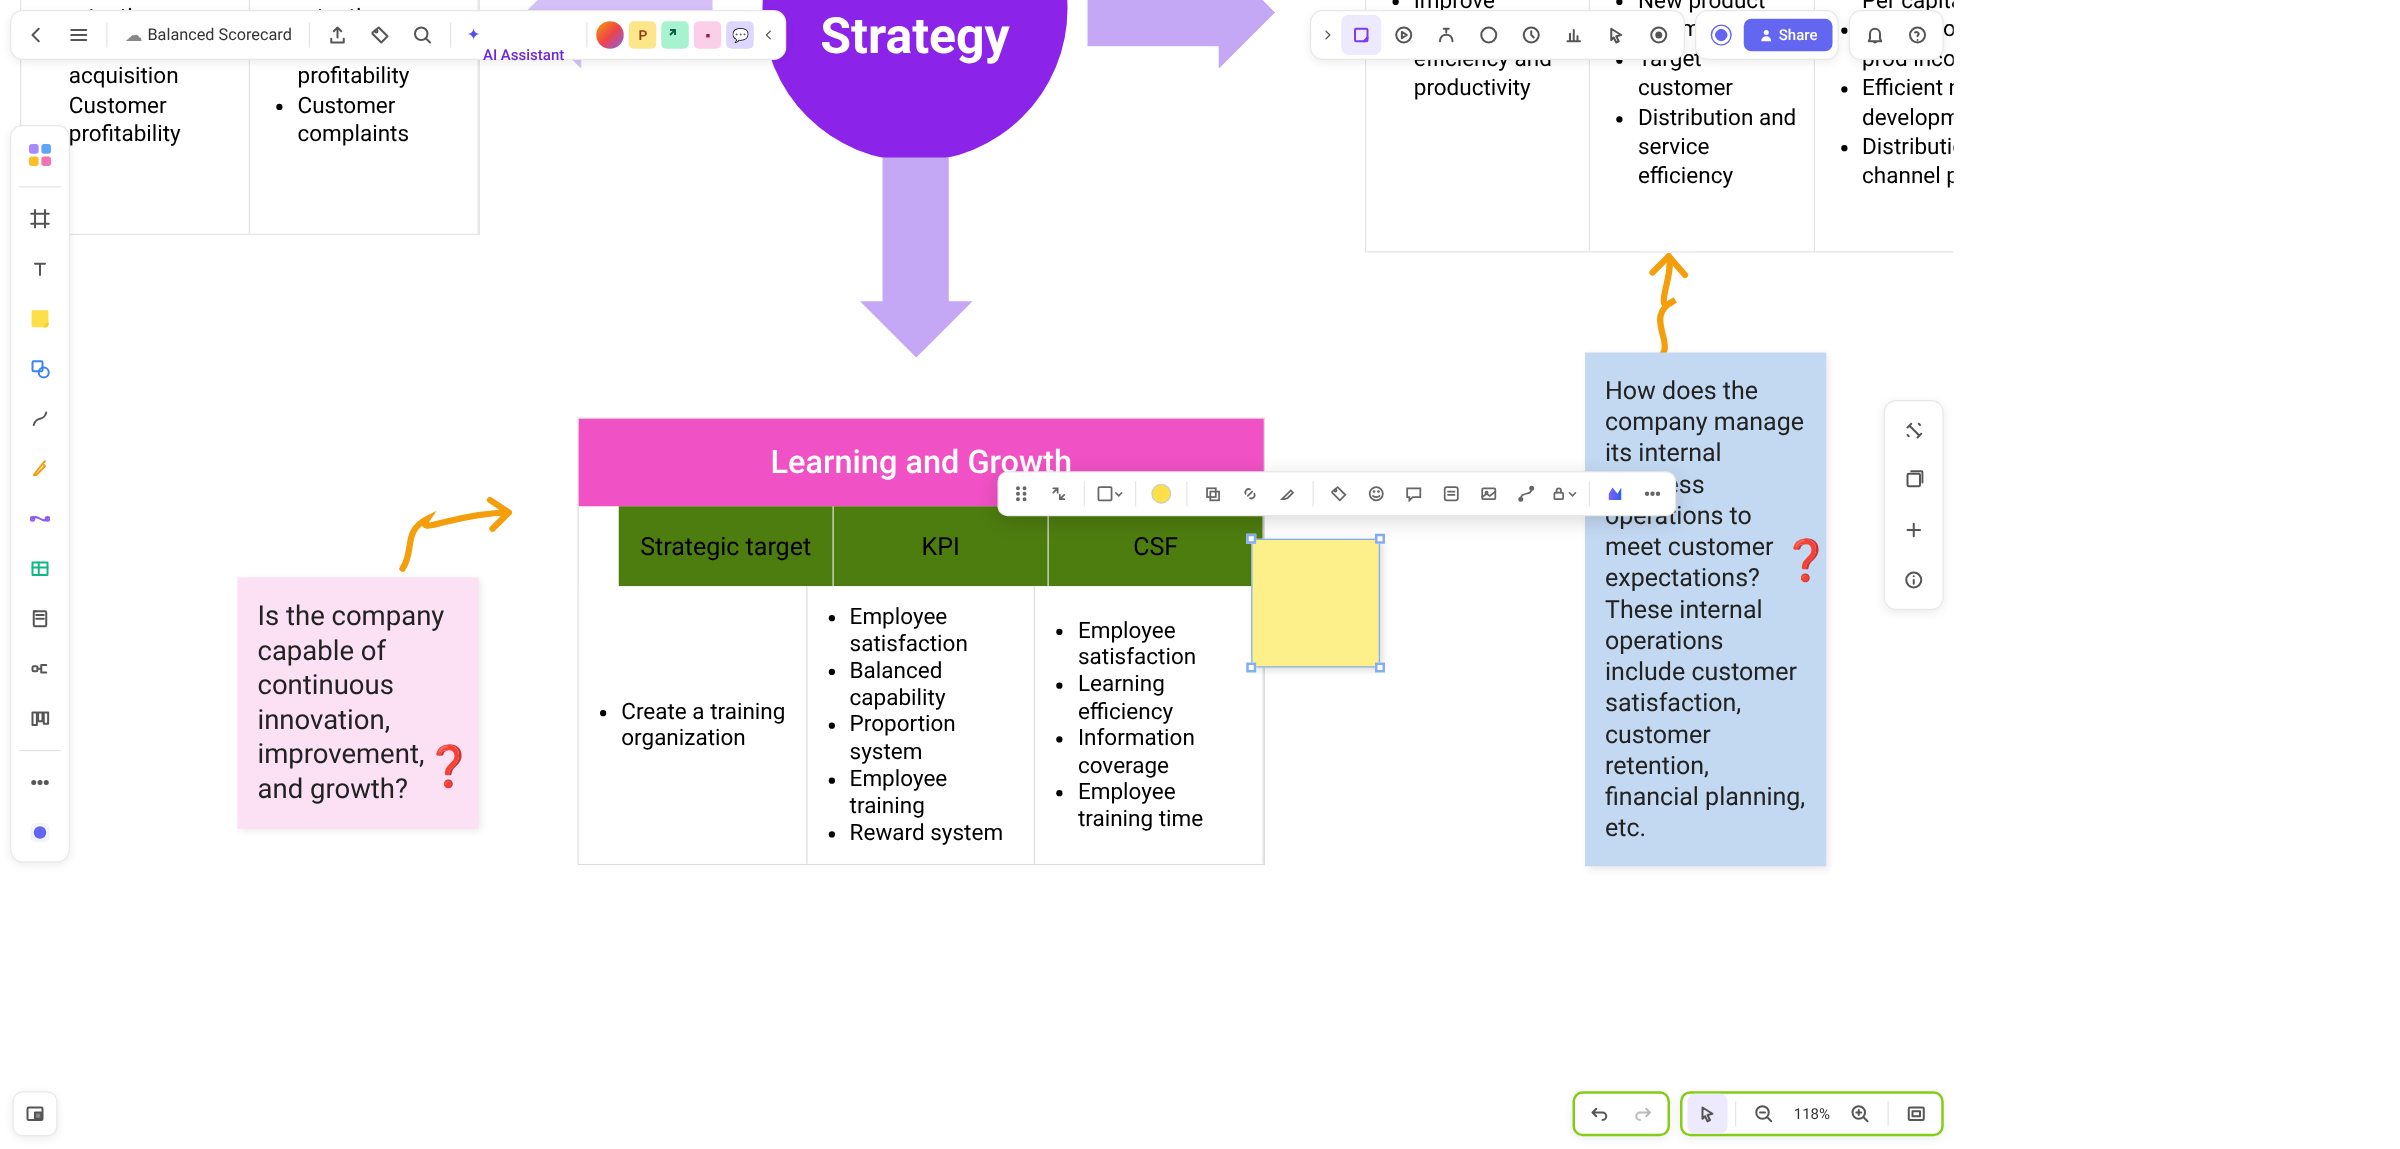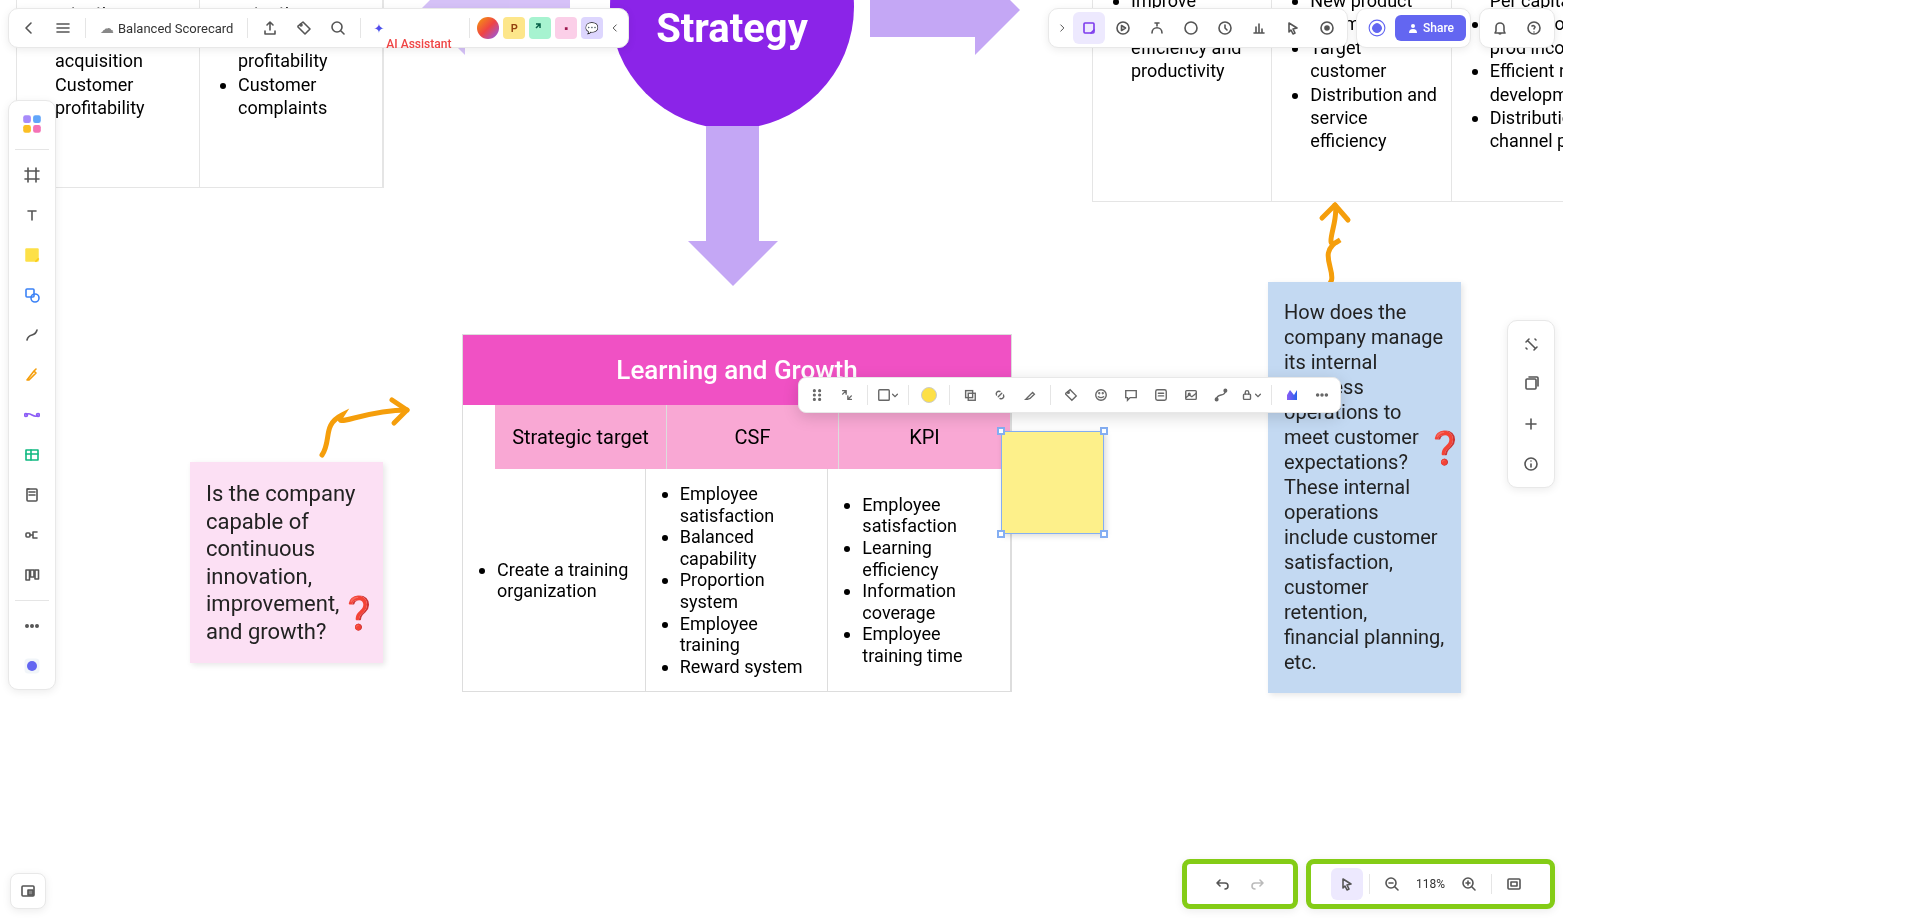--- a/index.html
+++ b/index.html
@@ -40,21 +40,21 @@
     }
     .tb-sep { width: 1px; height: 20px; background: #e5e5e5; margin: 0 4px; }
     .file-title { padding: 0 8px; font-size: 13px; color: #333; white-space: nowrap; }
     .cloud { color: #888; font-size: 14px; margin-right: 4px; }
     .ai-badge {
       background: linear-gradient(135deg, #7c3aed, #2563eb);
       -webkit-background-clip: text;
       background-clip: text;
       color: transparent;
     }
-    .ai-text { font-size: 12px; font-weight: 500; color: #ef4444; padding: 0 6px 0 2px; margin-top: 32px; }
+    .ai-text { font-size: 12px; font-weight: 500; color: #6d28d9; padding: 0 6px 0 2px; margin-top: 32px; }
     .avatar { width: 22px; height: 22px; border-radius: 4px; margin: 0 1px; display: flex; align-items: center; justify-content: center; font-size: 11px; font-weight: 600; color: #fff; }
     .av-g { background: linear-gradient(135deg,#f59e0b,#ef4444,#8b5cf6); border-radius: 50%; }
     .av-p { background: #fde68a; color: #92400e; }
     .av-c { background: #a7f3d0; color: #065f46; }
     .av-b { background: #fbcfe8; color: #9d174d; }
     .av-s { background: #ddd6fe; color: #5b21b6; }
     
     
     .top-right {
       position: absolute;
@@ -148,26 +148,26 @@
     
     .bottom-right {
       position: absolute;
       bottom: 10px;
       right: 8px;
       display: flex;
       gap: 8px;
     }
     .br-group {
       background: #fff;
-      border: 5px solid #84cc16;
+      border: 2px solid #84cc16;
       border-radius: 8px;
       box-shadow: 0 2px 8px rgba(0,0,0,0.08);
       display: flex;
       align-items: center;
-      padding: 20px;
+      padding: 4px;
       height: 36px;
       gap: 2px;
     }
     .zoom-text { font-size: 12px; padding: 0 6px; color: #333; }
     .cursor-active { background: #ede9fe; }
     .cursor-active svg { stroke: #6366f1; fill: #6366f1; }
     
     
     .canvas {
       position: absolute;
@@ -315,21 +315,21 @@
     .lg-header {
       background: #f051c4;
       color: #fff;
       text-align: center;
       font-size: 26px;
       font-weight: 500;
       padding: 20px;
     }
     .lg-subhead {
       display: flex;
-      background: #f9a8d4;
+      background: #4d7c0f;
       margin-left: 32px;
     }
     .lg-subhead > div {
       flex: 1;
       padding: 20px 10px;
       text-align: center;
       border-right: 1px solid #ddd;
       font-size: 20px;
     }
     .lg-body {
@@ -466,22 +466,22 @@
 
   <div class="blue-sticky">
     <span>How does the company manage its internal business operations to meet customer expectations? These internal operations include customer satisfaction, customer retention, financial planning, etc.</span>
     <span class="question-emoji" style="right:-4px;top:146px">❓</span>
   </div>
 
   <div class="lg-table">
     <div class="lg-header">Learning and Growth</div>
     <div class="lg-subhead">
       <div>Strategic target</div>
+      <div>KPI</div>
       <div>CSF</div>
-      <div>KPI</div>
     </div>
     <div class="lg-body">
       <div style="display:flex;align-items:center">
         <ul>
             <li>Create a training organization</li>
           </ul>
       </div>
       <div>
         <ul>
           <li>Employee satisfaction</li>

